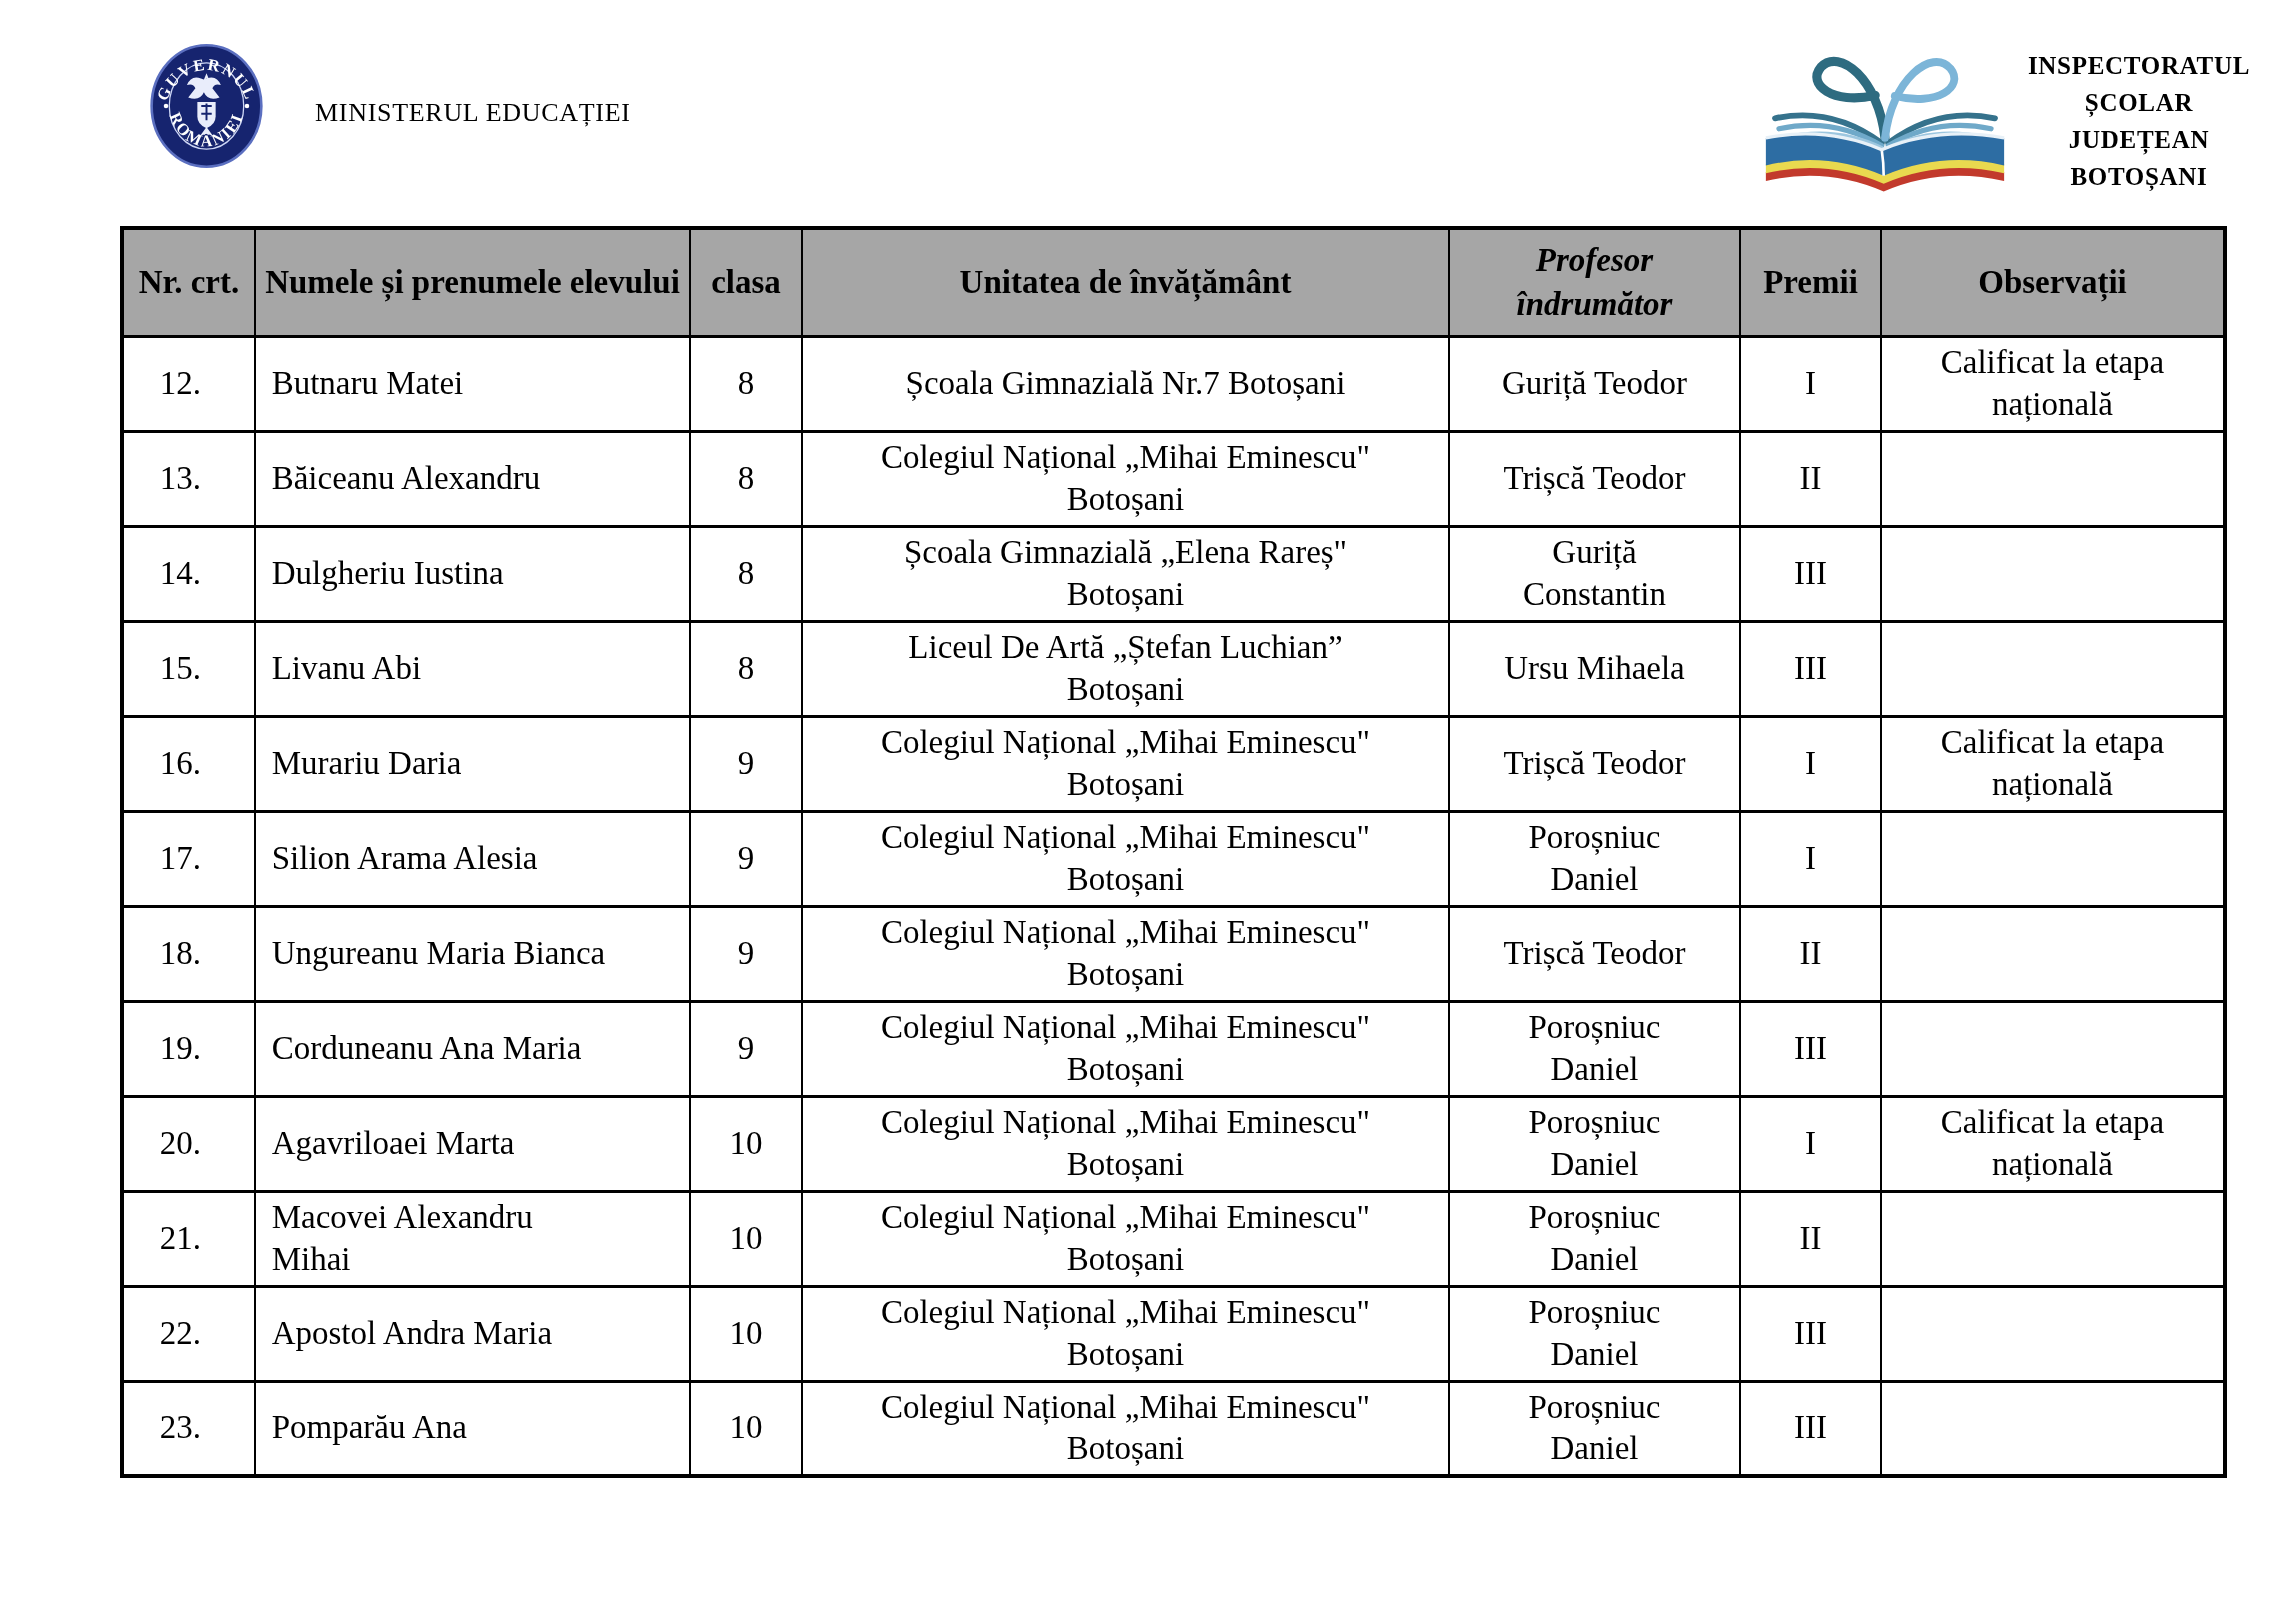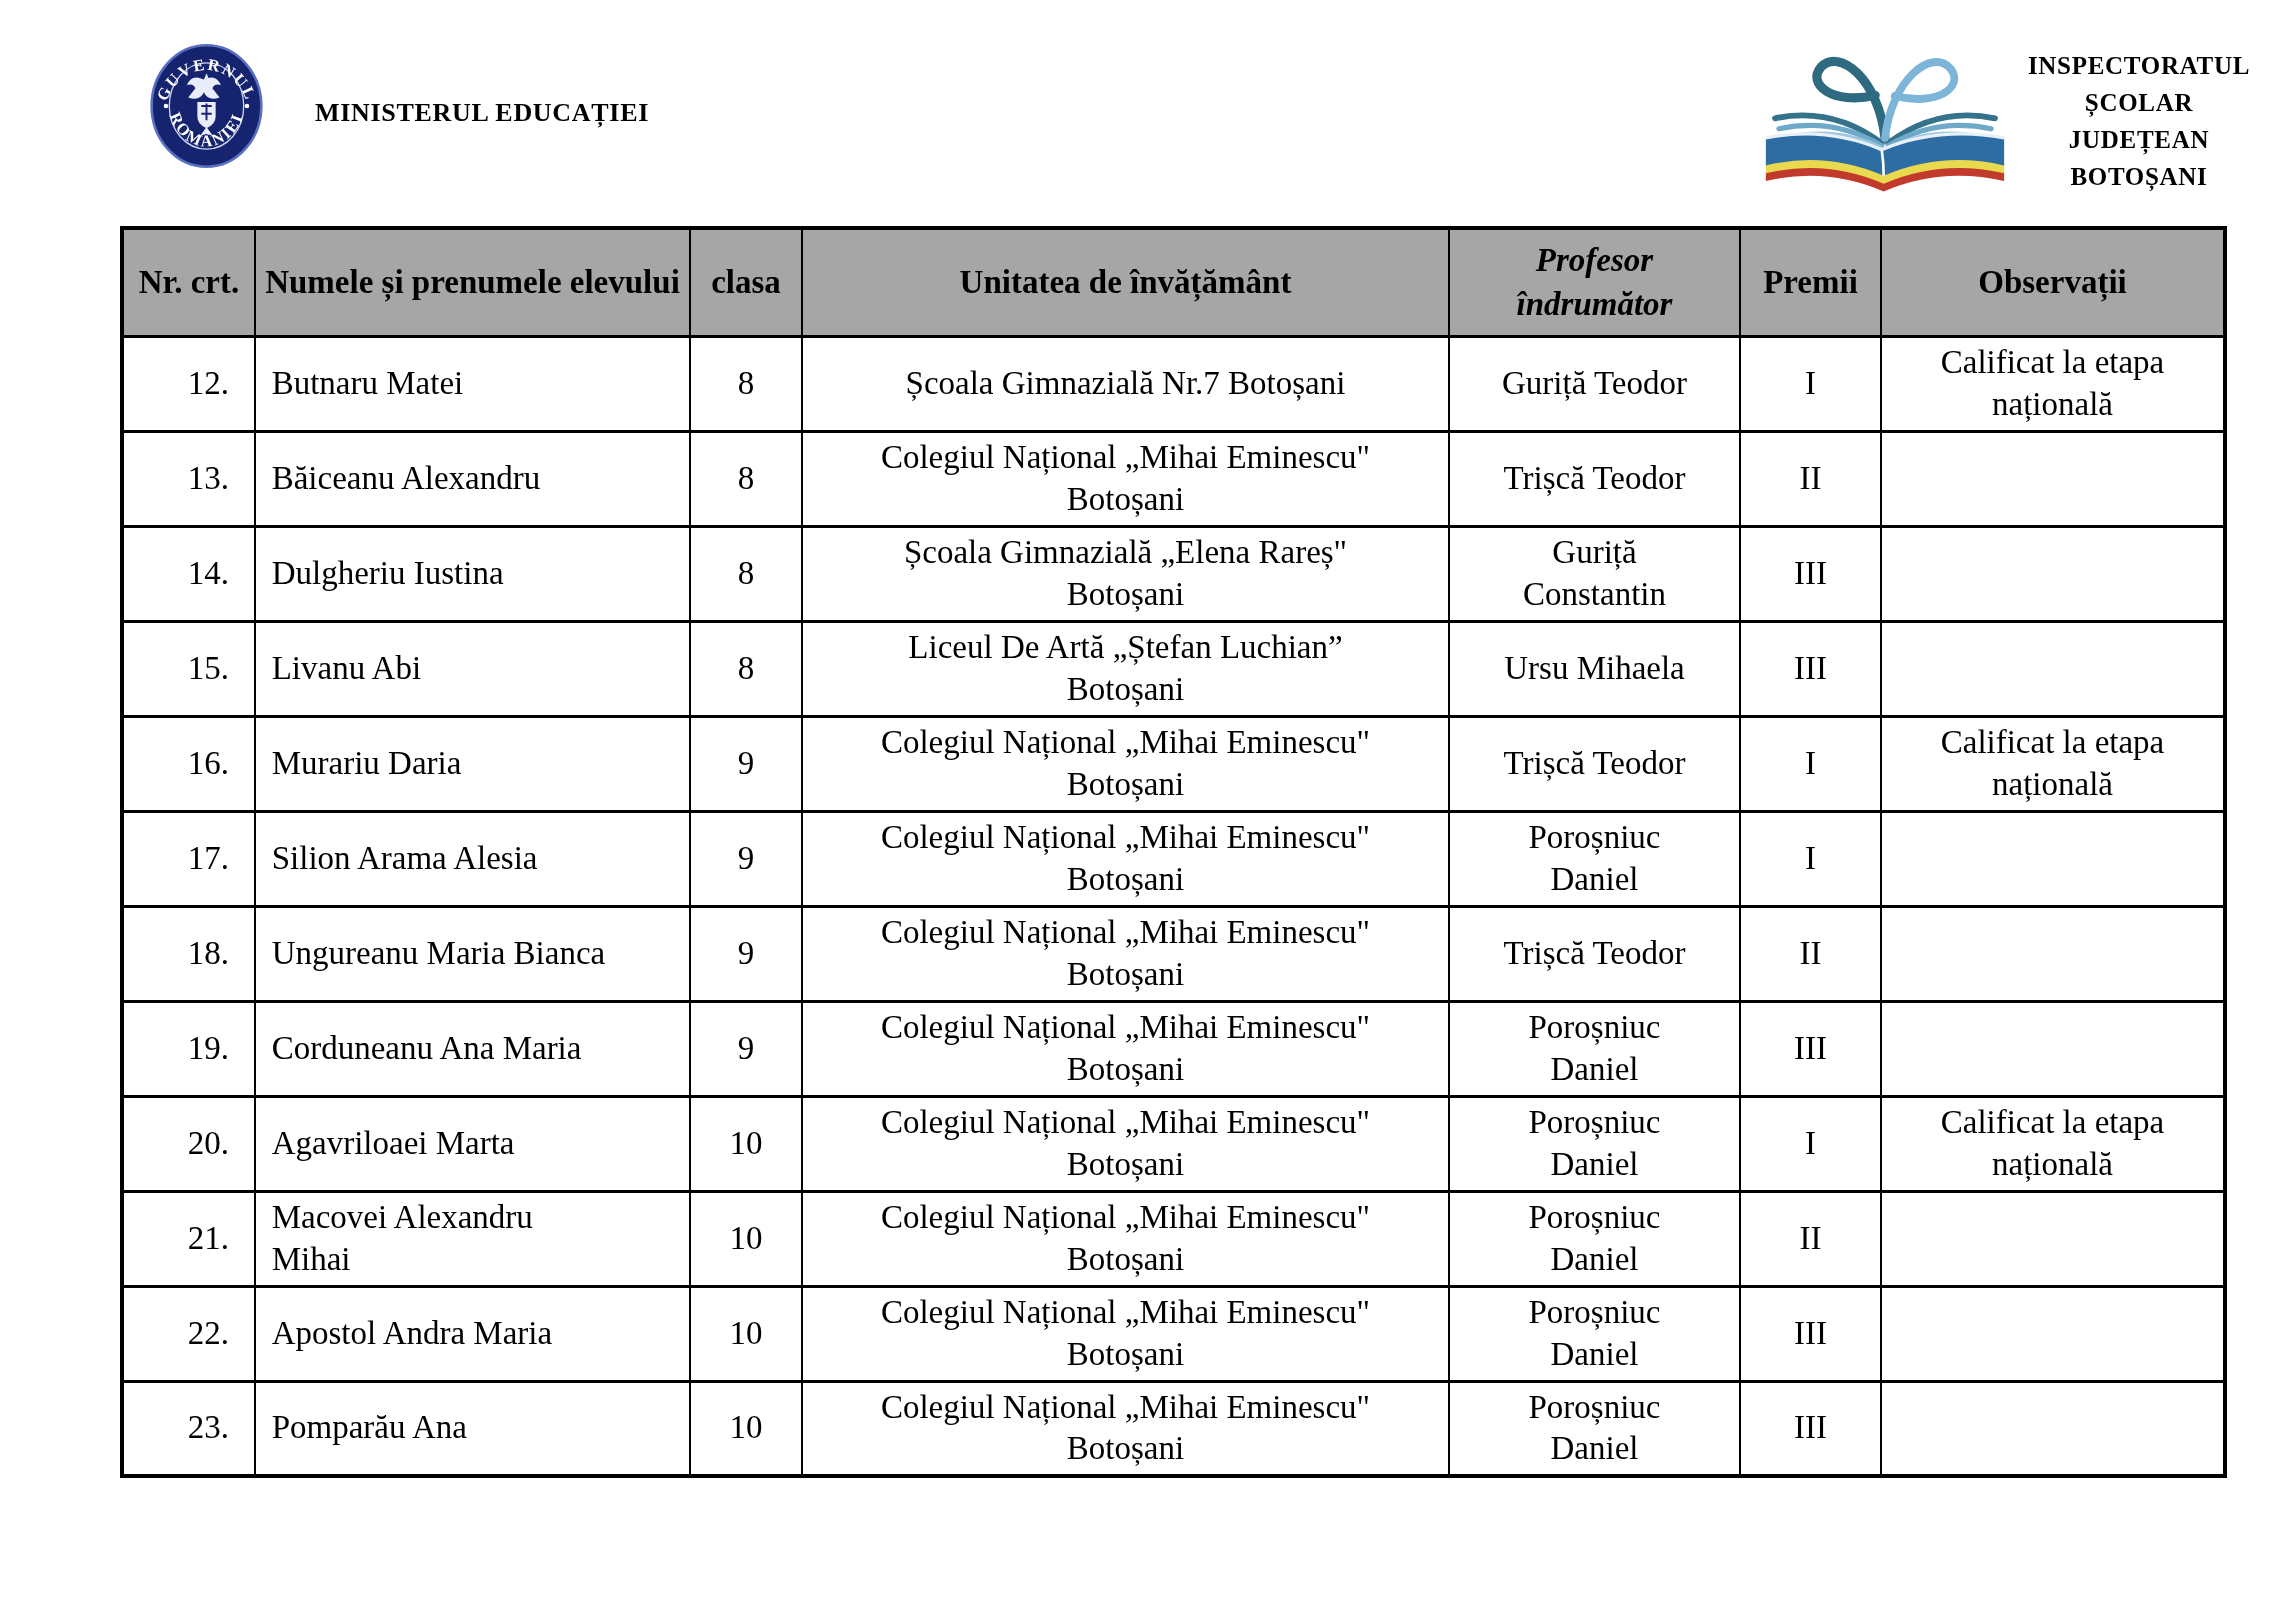--- a/index.html
+++ b/index.html
@@ -2,40 +2,40 @@
 <html style="font-size:10.5px"><head>
 <meta charset="utf-8">
 <style>
   html,body{margin:0;padding:0;background:#fff;}
   .page{
     position:relative;width:2295px;height:1622px;background:#ffffff;
     font-family:"Liberation Serif","DejaVu Serif",serif;color:#000;overflow:hidden;
   }
   
   .gov-logo{position:absolute;left:149px;top:42px;}
-  .ministry{position:absolute;left:315px;top:98px;font-size:26px;font-weight:bold;letter-spacing:0.7px;}
+  .ministry{position:absolute;left:315px;top:98px;font-size:26px;font-weight:normal;letter-spacing:0.7px;}
   .book-logo{position:absolute;left:1741px;top:33px;}
   .inspectorate{
     position:absolute;left:2010px;top:47px;width:258px;text-align:center;
     font-size:25px;font-weight:bold;line-height:37px;letter-spacing:0.7px;
   }
   
   table.results{
     position:absolute;left:120px;top:226px;width:2102px;
     border-collapse:collapse;table-layout:fixed;border:4.6px solid #000;
   }
   .results th,.results td{
     border:2px solid #000;border-top-width:3.3px;border-bottom-width:3.3px;
     vertical-align:middle;white-space:pre-line;overflow:hidden;
   }
   .results thead tr{height:108px;}
   .results th{font-size:33px;font-weight:bold;text-align:center;padding:0 5.2px;line-height:1.35;}
   .results tbody tr{height:95px;}
   .results td{font-size:33px;text-align:center;padding:0 7.9px;line-height:1.26;}
-  td.c-nr{text-align:right;padding-right:25px;}
+  td.c-nr{text-align:center;padding-right:25px;}
   td.c-name{text-align:left;padding-left:15.7px;}
 </style>
 </head>
 <body>
 
 <div class="page">
 
   <svg class="gov-logo" width="115" height="128" viewBox="0 0 176 196">
     <ellipse cx="88" cy="98" rx="84" ry="93" fill="#16246f" stroke="#5b6fc0" stroke-width="4"></ellipse>
     <ellipse cx="88" cy="98" rx="57" ry="66" fill="none" stroke="#cdd6f5" stroke-width="2"></ellipse>

